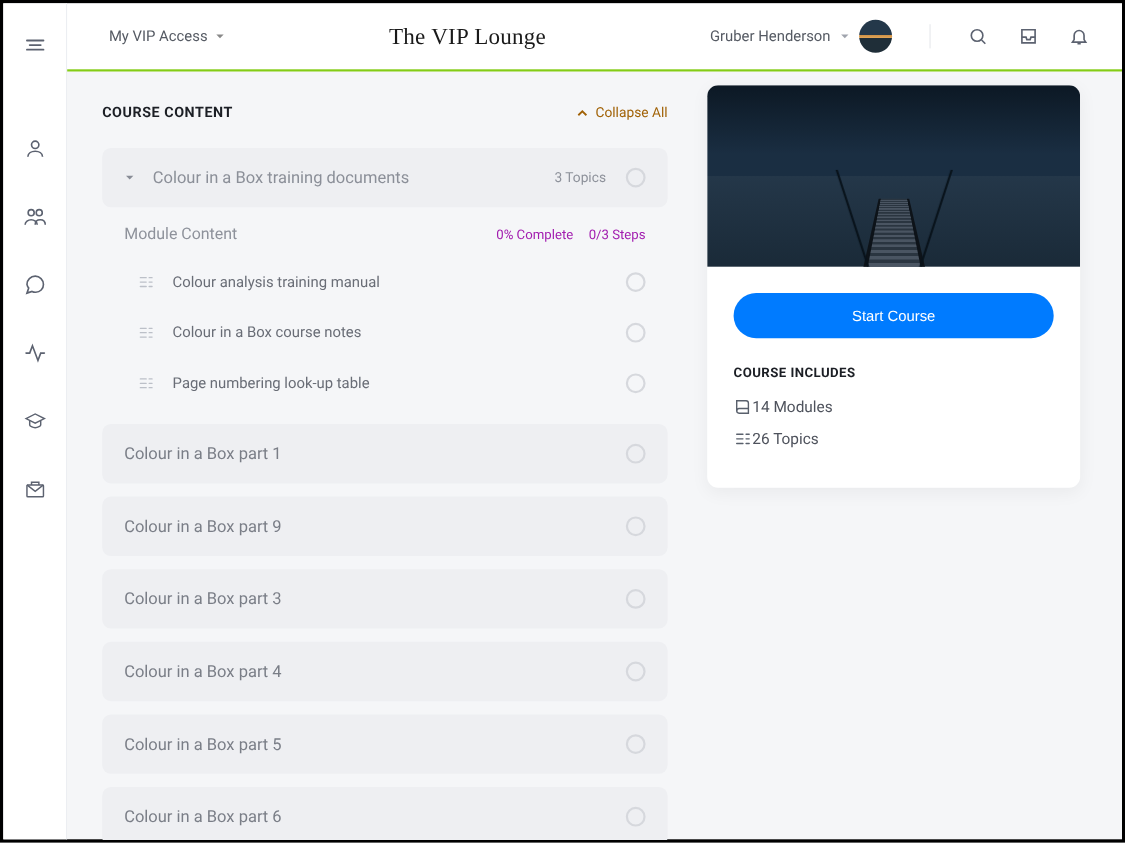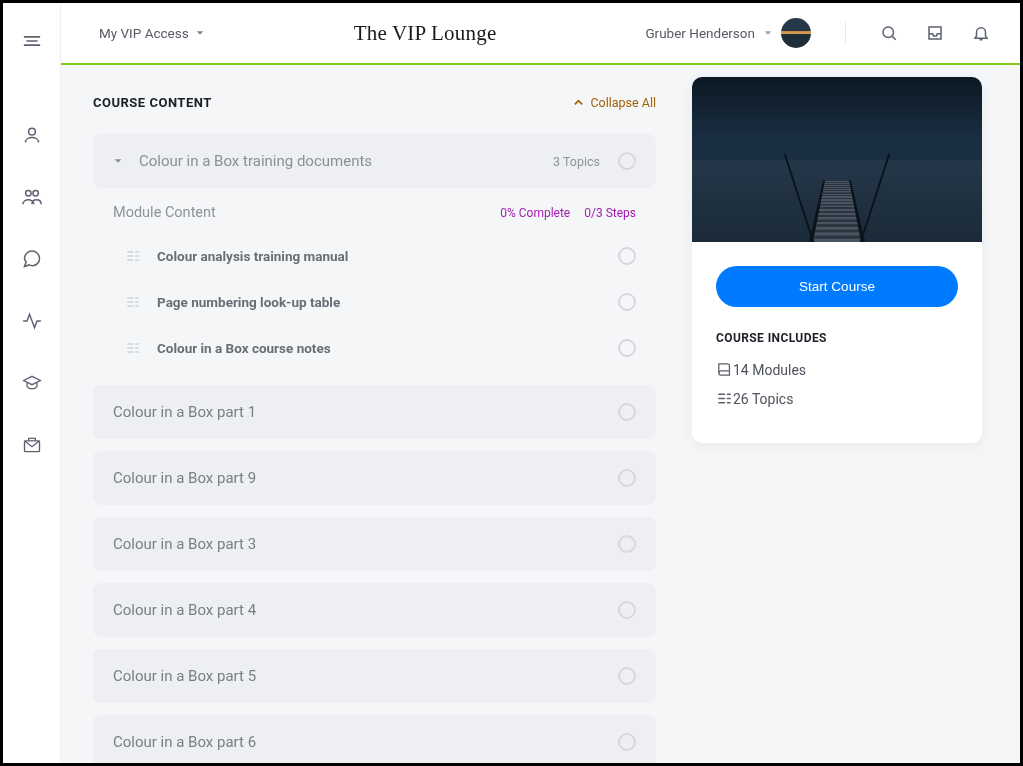--- a/index.html
+++ b/index.html
@@ -159,24 +159,24 @@
     }
     .mch-label { font-size: 14.5px; color: #8e929b; }
     .mch-stats { display:flex; gap: 14px; font-size: 12px; color:#a21caf; }
     .topics { padding: 0 20px 14px 20px; }
     .topic {
       display: flex; align-items: center;
       padding: 14px 0;
       cursor: pointer;
     }
     .topic-icon { width: 16px; color:#bcc0c8; margin-right:16px; margin-left:12px; flex-shrink:0; }
-    .topic-title { flex:1; font-size:13.5px; color:#696d76;font-weight:bold; }
+    .topic-title { flex:1; font-size:13.5px; color:#696d76; }
     
     .side-card {
-      width: 290px;
+      width: 339px;
       background: #fff;
       border-radius: 10px;
       box-shadow: 0 4px 16px rgba(0,0,0,0.05);
       flex-shrink: 0;
       align-self: flex-start;
       overflow: hidden;
       margin-top: -18px;
     }
     .course-image {
       height: 165px;
@@ -363,33 +363,33 @@
               </div>
               <div class="topic">
     <svg class="topic-icon" viewBox="0 0 24 24" fill="none" stroke="currentColor" stroke-width="1.8" stroke-linecap="round">
                   <line x1="4" y1="6" x2="12" y2="6"></line>
                   <line x1="4" y1="12" x2="12" y2="12"></line>
                   <line x1="4" y1="18" x2="12" y2="18"></line>
                   <line x1="16" y1="6" x2="20" y2="6"></line>
                   <line x1="16" y1="12" x2="20" y2="12"></line>
                   <line x1="16" y1="18" x2="20" y2="18"></line>
                 </svg>
-    <div class="topic-title">Page numbering look-up table</div>
+    <div class="topic-title">Colour in a Box course notes</div>
     <div class="status-circle"></div>
               </div>
               <div class="topic">
     <svg class="topic-icon" viewBox="0 0 24 24" fill="none" stroke="currentColor" stroke-width="1.8" stroke-linecap="round">
                   <line x1="4" y1="6" x2="12" y2="6"></line>
                   <line x1="4" y1="12" x2="12" y2="12"></line>
                   <line x1="4" y1="18" x2="12" y2="18"></line>
                   <line x1="16" y1="6" x2="20" y2="6"></line>
                   <line x1="16" y1="12" x2="20" y2="12"></line>
                   <line x1="16" y1="18" x2="20" y2="18"></line>
                 </svg>
-    <div class="topic-title">Colour in a Box course notes</div>
+    <div class="topic-title">Page numbering look-up table</div>
     <div class="status-circle"></div>
               </div>
             </div>
         </div>
 
         <div id="collapsed-container">
             <div class="module">
     <div class="module-header">
       <div class="mod-title">Colour in a Box part 1</div>
       <div class="status-circle"></div>

